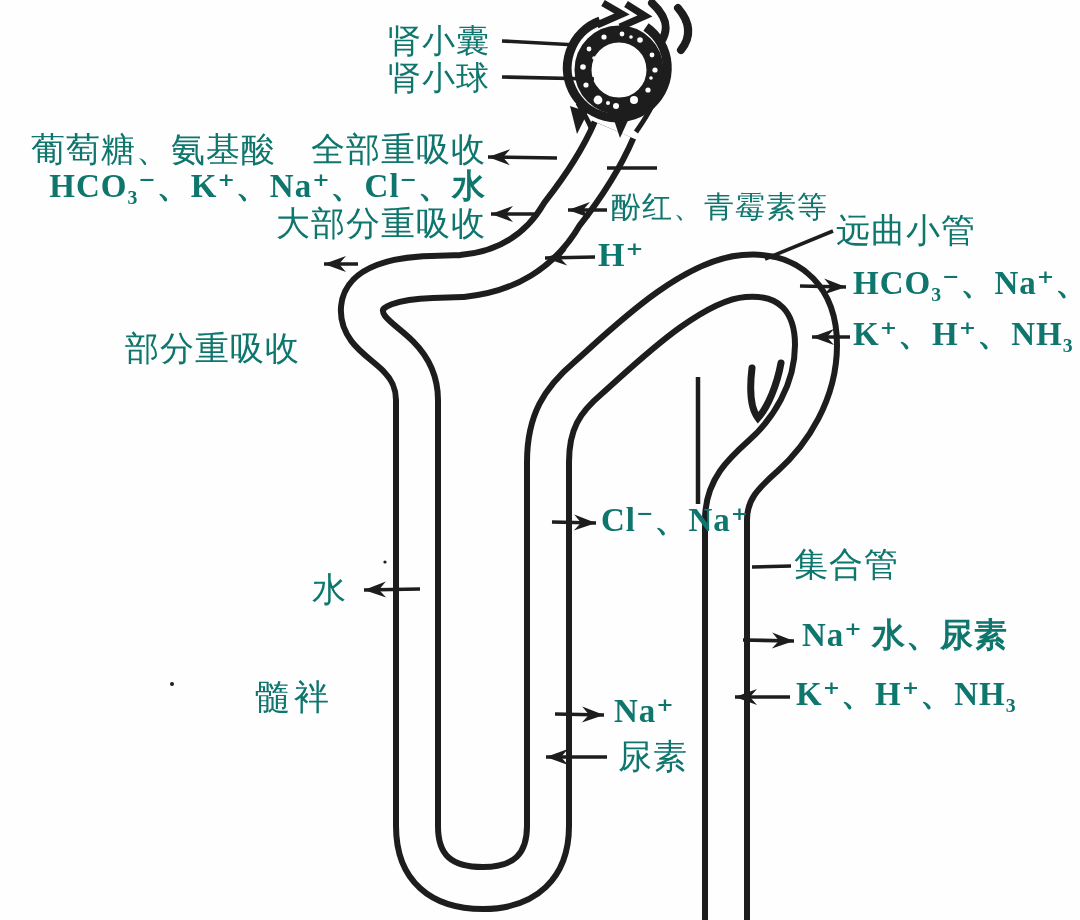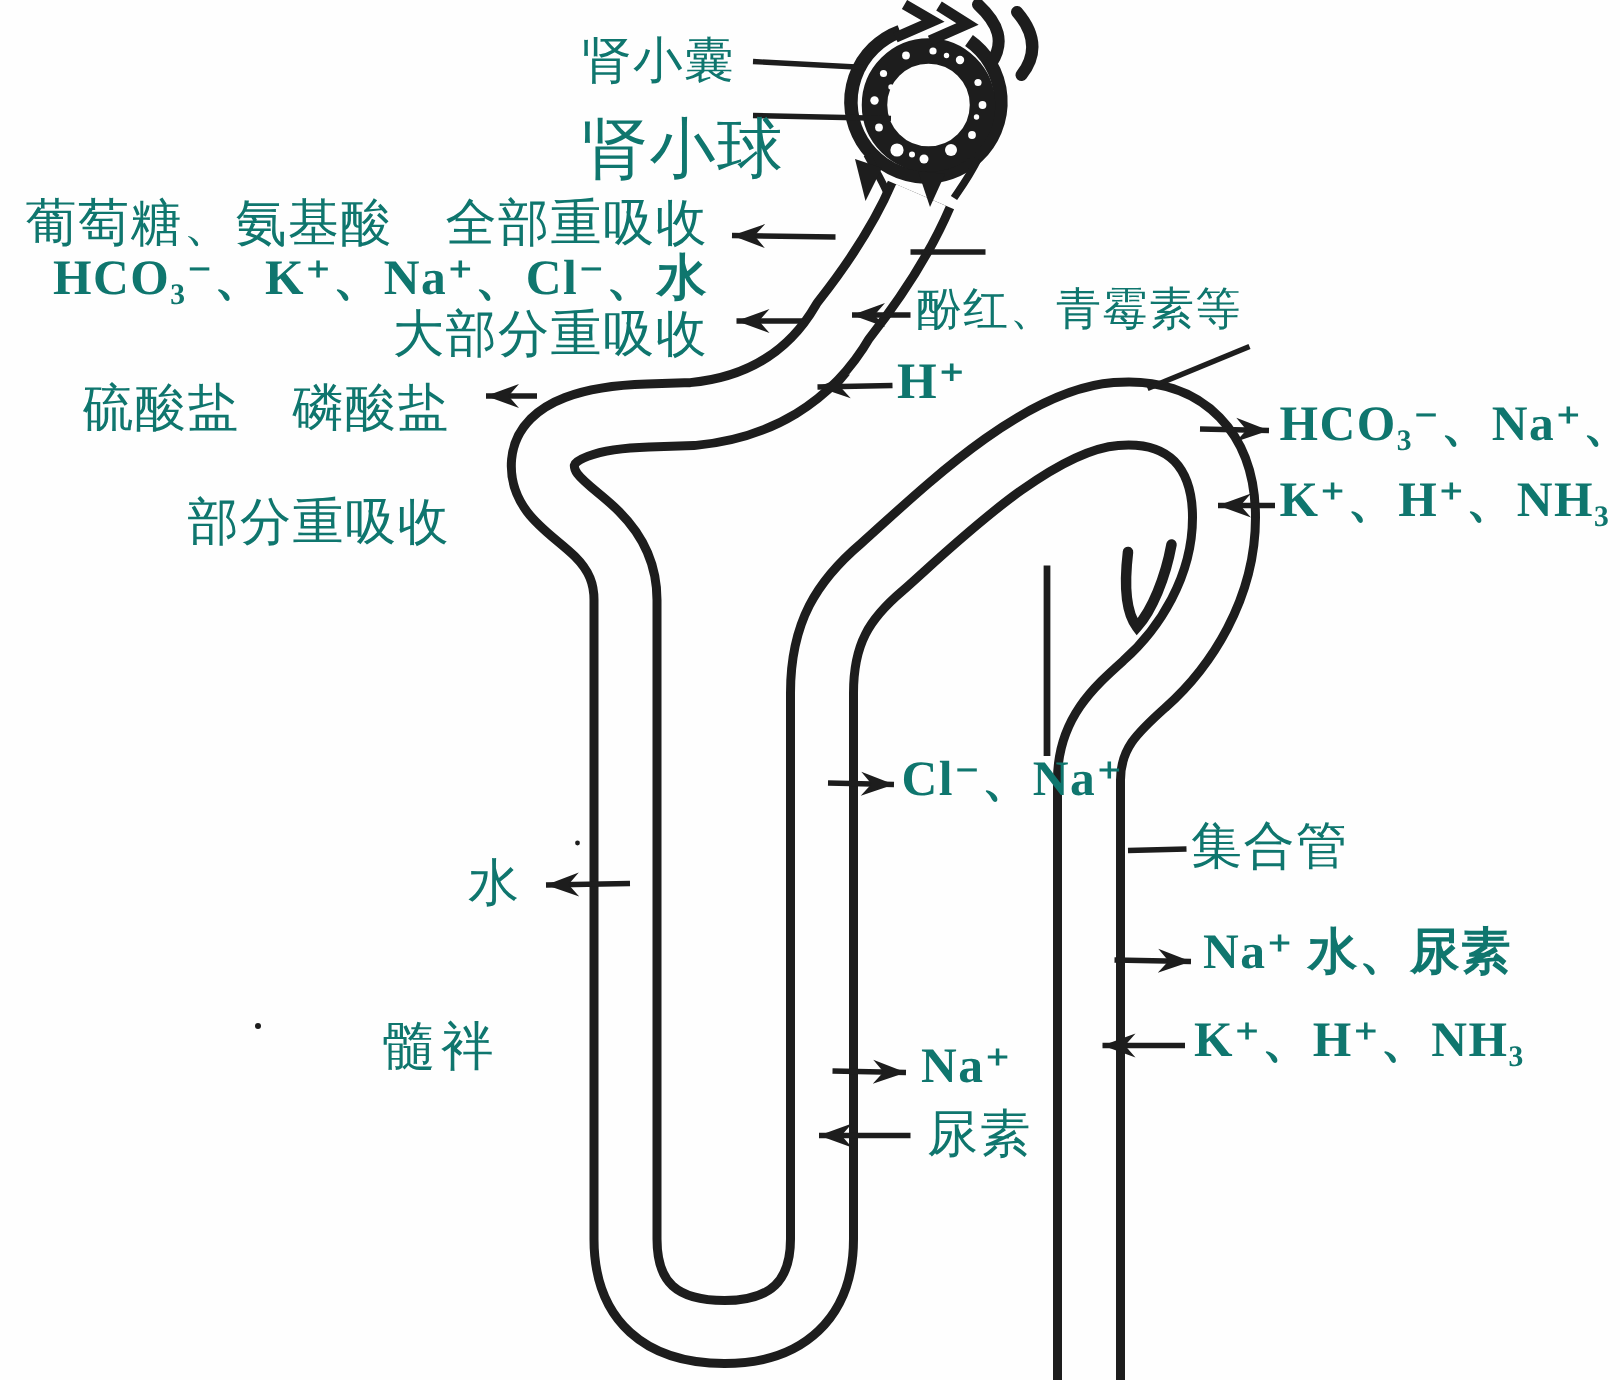--- a/index.html
+++ b/index.html
@@ -10,21 +10,21 @@
     color:#1d1d1d;
   }
   #drawing{position:absolute;left:0;top:0;}
   .lbl{
     position:absolute;white-space:pre;line-height:1.05;
     color:#0f766e;letter-spacing:1px;
   }
   .cjk{font-size:34px;font-weight:500;}
   .chem{font-size:33px;font-weight:700;}
   .right{text-align:right;}
-  .w472{width:472px;left:0;}
+  .w472{width:472px;left:14px;}
   .w292{width:292px;left:8px;}
 </style>
 </head>
 <body>
 
 <div id="stage">
 
   <svg id="drawing" width="1080" height="920" viewBox="0 0 1080 920">
     <defs>
       <marker id="ah" markerUnits="userSpaceOnUse" markerWidth="26" markerHeight="18" refX="24" refY="9" orient="auto">
@@ -129,29 +129,29 @@
     </g>
 
     <circle cx="172" cy="684" r="2" fill="#1d1d1d"></circle>
     <circle cx="385" cy="562" r="1.6" fill="#1d1d1d"></circle>
   </svg>
 
   <div class="lbl cjk right w472" style="top:132px">葡萄糖、氨基酸　全部重吸收</div>
   <div class="lbl cjk right w472" style="top:206px">大部分重吸收</div>
   <div class="lbl chem right w472" style="top:169px">HCO₃⁻、K⁺、Na⁺、Cl⁻、水</div>
 
-  <div class="lbl cjk right w292" style="top:255px">硫酸盐　磷酸盐</div>
   <div class="lbl cjk right w292" style="top:331px">部分重吸收</div>
 
   <div class="lbl cjk" style="left:388px;top:24px;font-size:33px">肾小囊</div>
-  <div class="lbl cjk" style="left:388px;top:77px;font-size:44px">肾小球</div>
+  <div class="lbl cjk" style="left:388px;top:61px;font-size:33px">肾小球</div>
 
   <div class="lbl cjk" style="left:611px;top:191px;font-size:30px">酚红、青霉素等</div>
   <div class="lbl chem" style="left:598px;top:237px;font-size:34px">H⁺</div>
 
+  <div class="lbl cjk" style="left:836px;top:213px">远曲小管</div>
   <div class="lbl chem" style="left:853px;top:266px">HCO₃⁻、Na⁺、水</div>
   <div class="lbl chem" style="left:853px;top:317px">K⁺、H⁺、NH₃</div>
 
   <div class="lbl chem" style="left:601px;top:503px">Cl⁻、Na⁺</div>
   <div class="lbl cjk" style="left:794px;top:547px">集合管</div>
   <div class="lbl chem" style="left:802px;top:618px">Na⁺ 水、尿素</div>
   <div class="lbl chem" style="left:796px;top:677px">K⁺、H⁺、NH₃</div>
 
   <div class="lbl cjk" style="left:312px;top:572px">水</div>
   <div class="lbl cjk" style="left:255px;top:680px;font-size:35px;letter-spacing:4px">髓袢</div>

